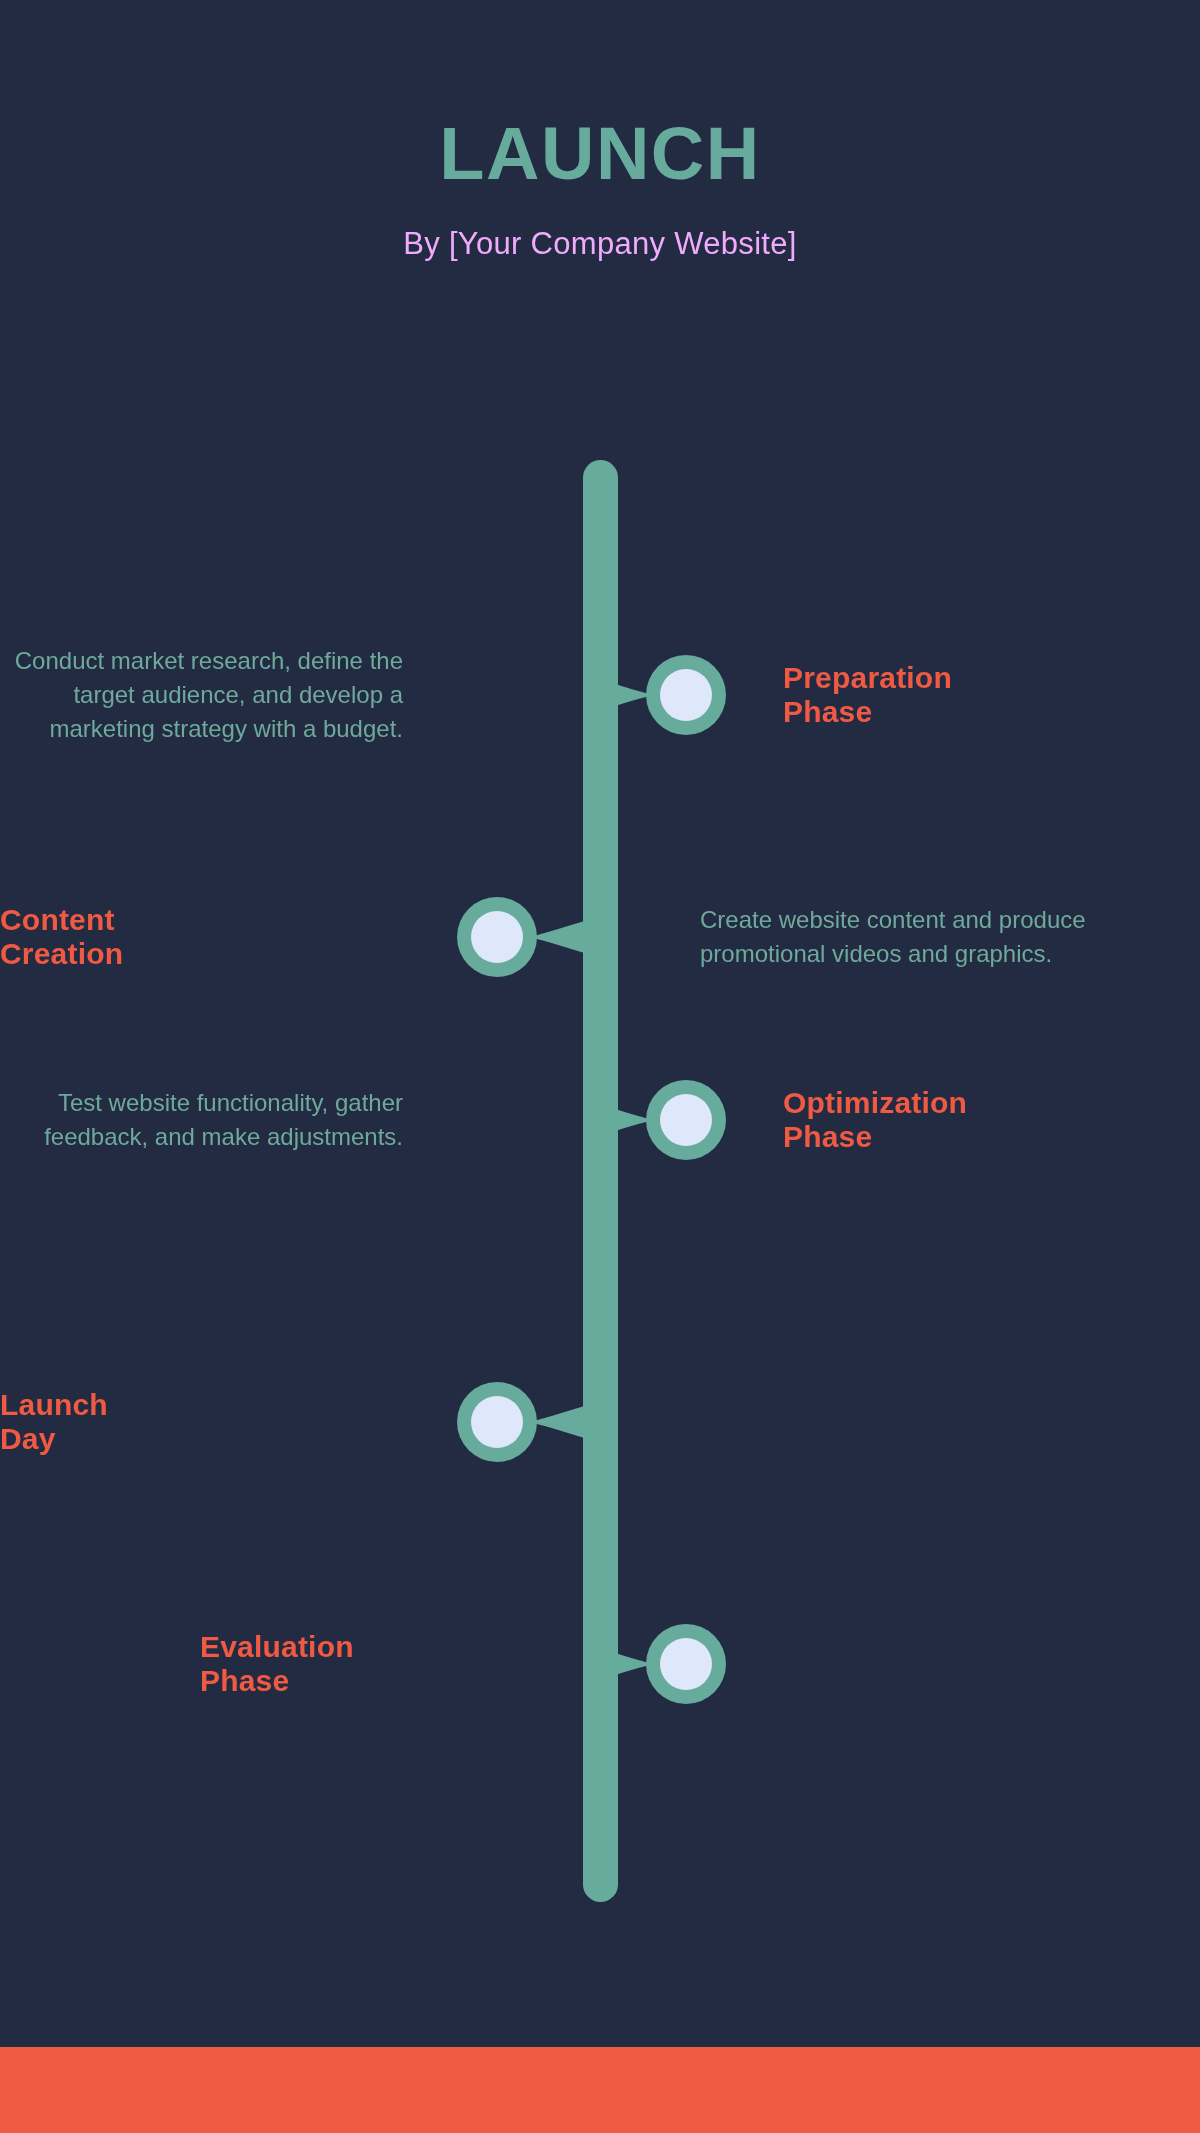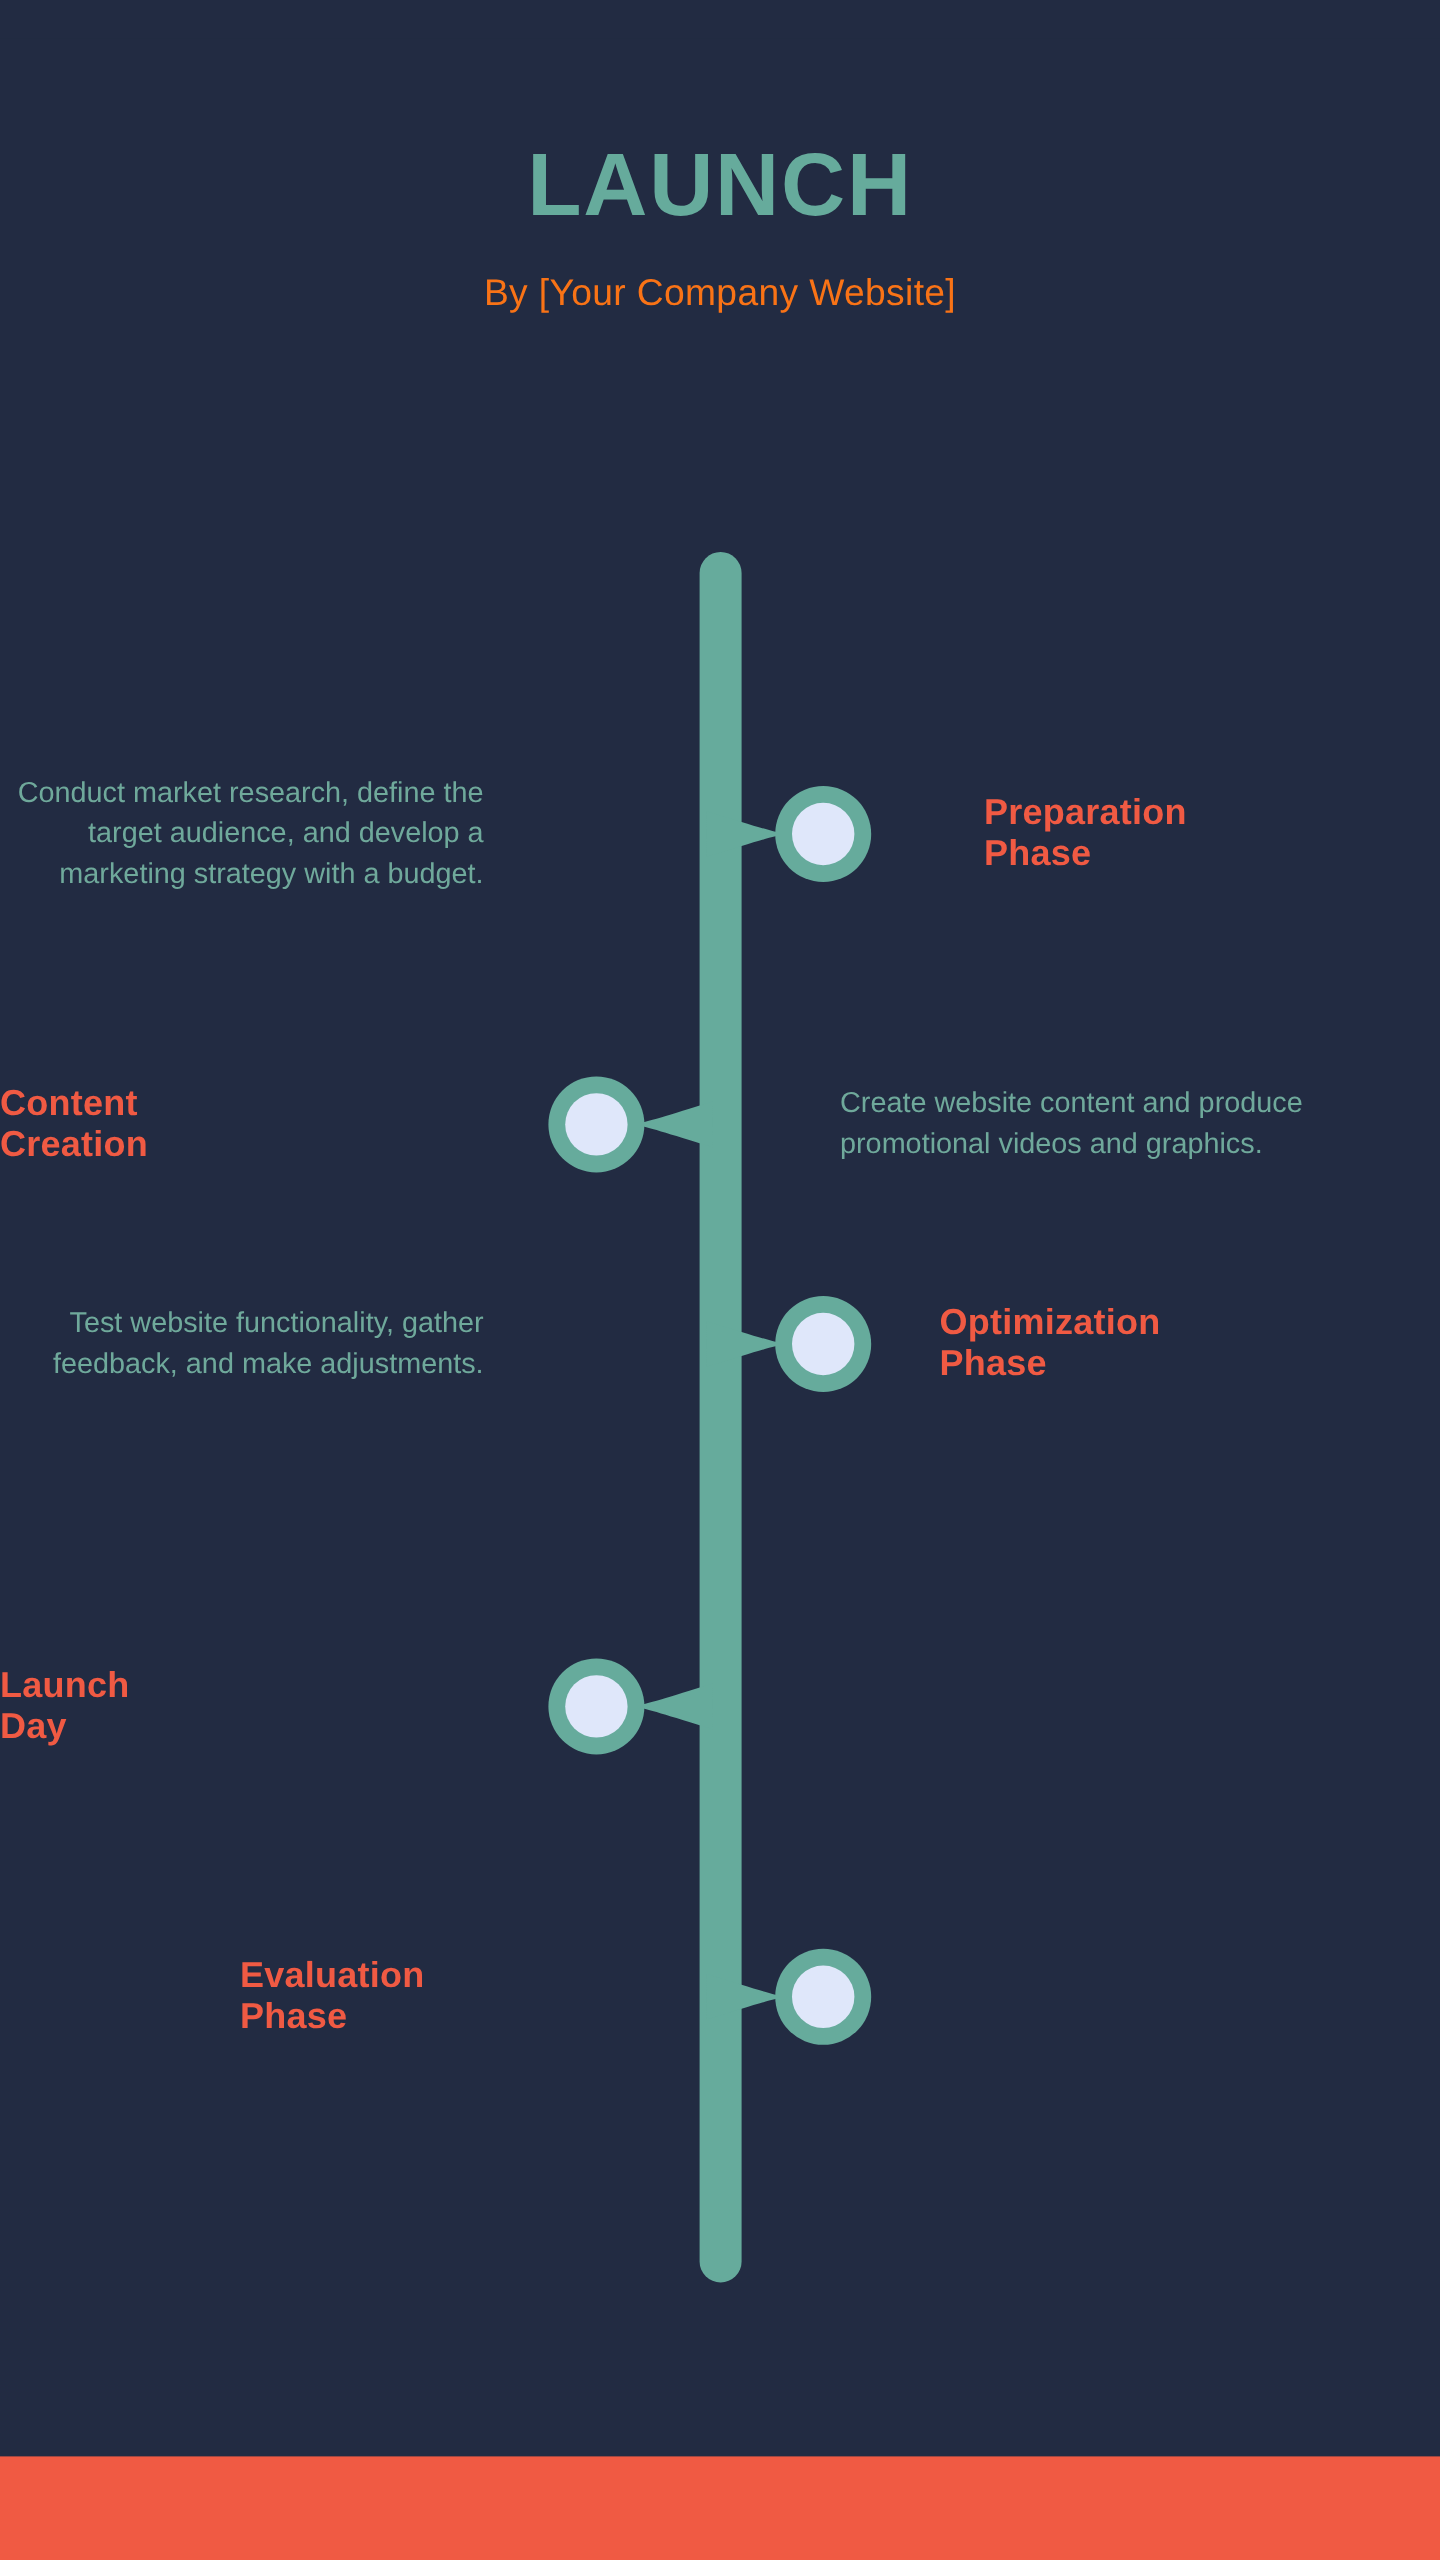--- a/index.html
+++ b/index.html
@@ -35,21 +35,21 @@
     font-family:"Liberation Sans", sans-serif;
     font-weight:bold;
     font-size:74px;
     line-height:0.97;
     letter-spacing:1.5px;
     text-transform:uppercase;
   }
   .title .line2 { display:block; }
   .subtitle {
     margin-top:36px;
-    color:#f97316;
+    color:#f0abfc;
     font-size:31px;
     font-weight:400;
     letter-spacing:0.3px;
   }
 
   
   .spine {
     position:absolute;
     left:583px;
     top:428px;
@@ -133,21 +133,21 @@
 
   <div class="header">
     <div class="title">
       <span>LAUNCH</span>
     </div>
     <div class="subtitle">By [Your Company Website]</div>
   </div>
 
   <div class="spine"></div>
 
-  <div class="row" id="row-0" style="top:598px;gap:37px;">
+  <div class="row" id="row-0" style="top:598px;">
     <div class="col-left">
       <div class="desc desc-left">Conduct market research, define the target audience, and develop a marketing strategy with a budget.</div>
     </div>
     <div class="col-right">
       <div class="phase phase-right">
         <span>Preparation</span><br>
         <span>Phase</span>
       </div>
     </div>
     <div class="node side-right">

